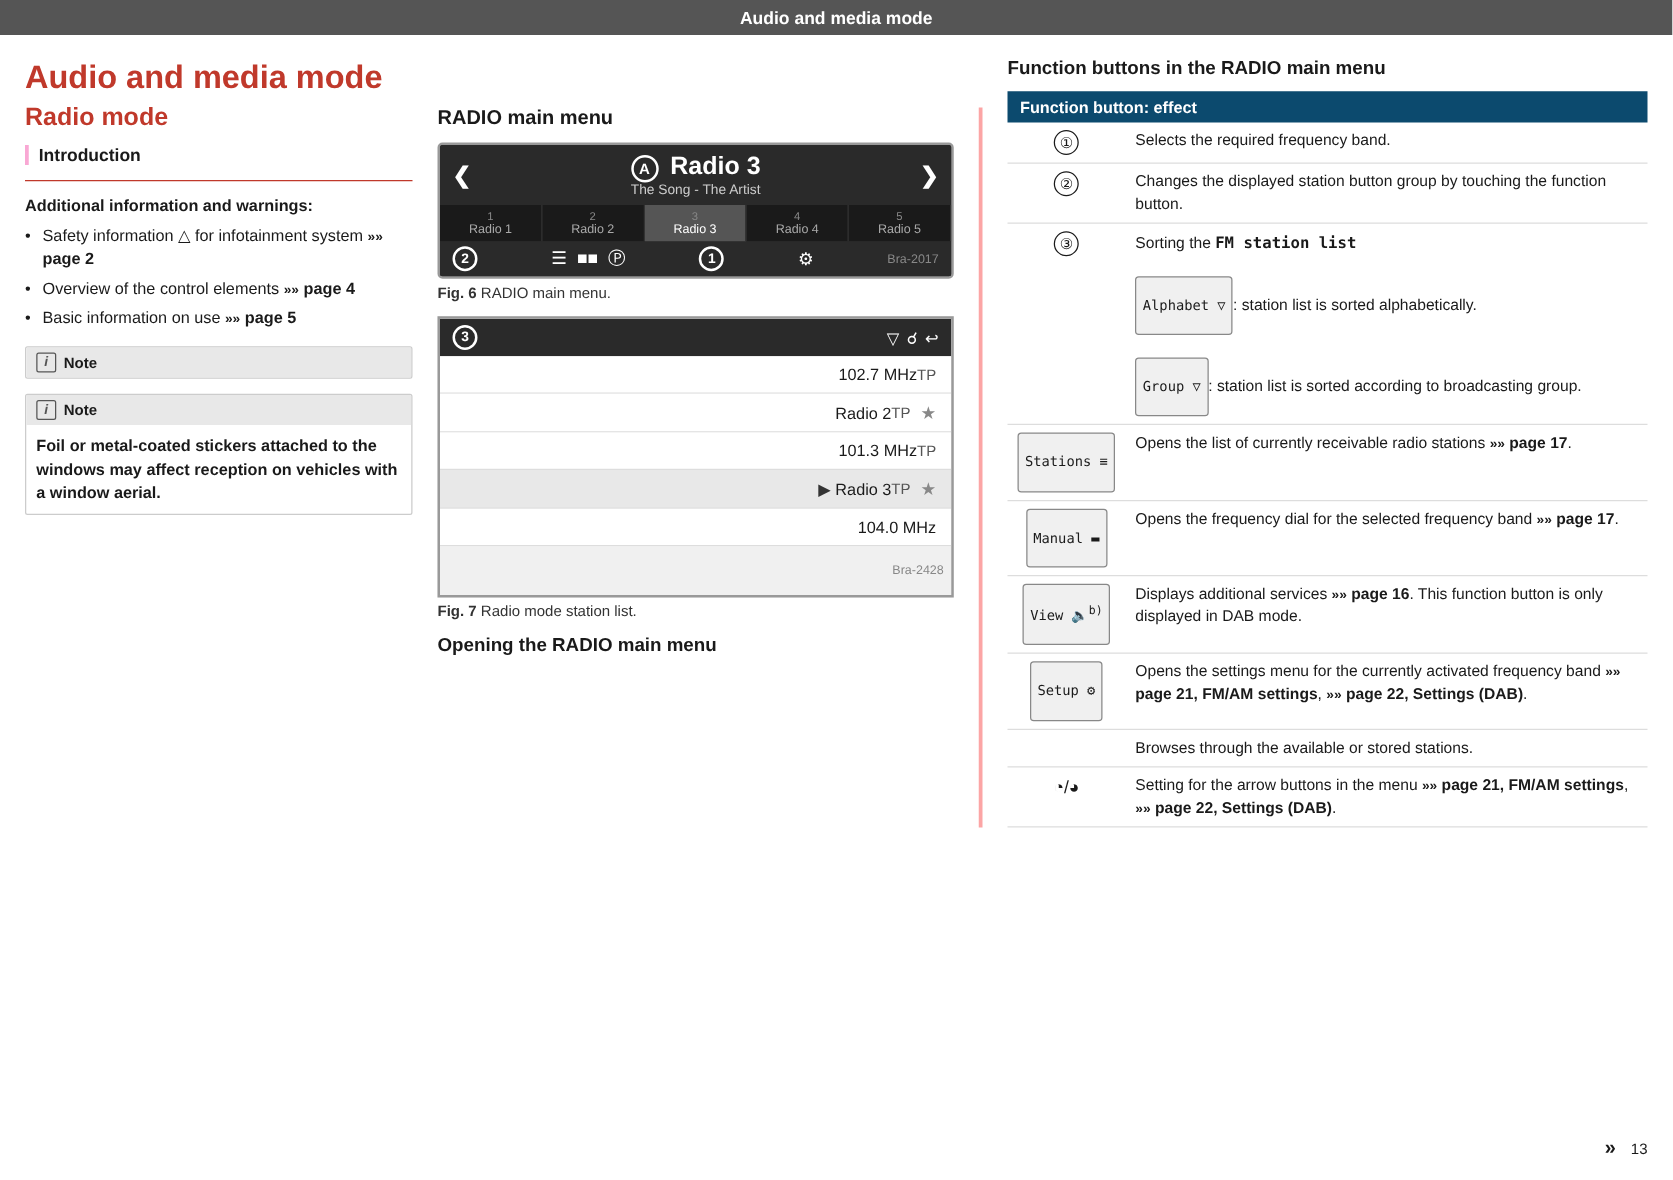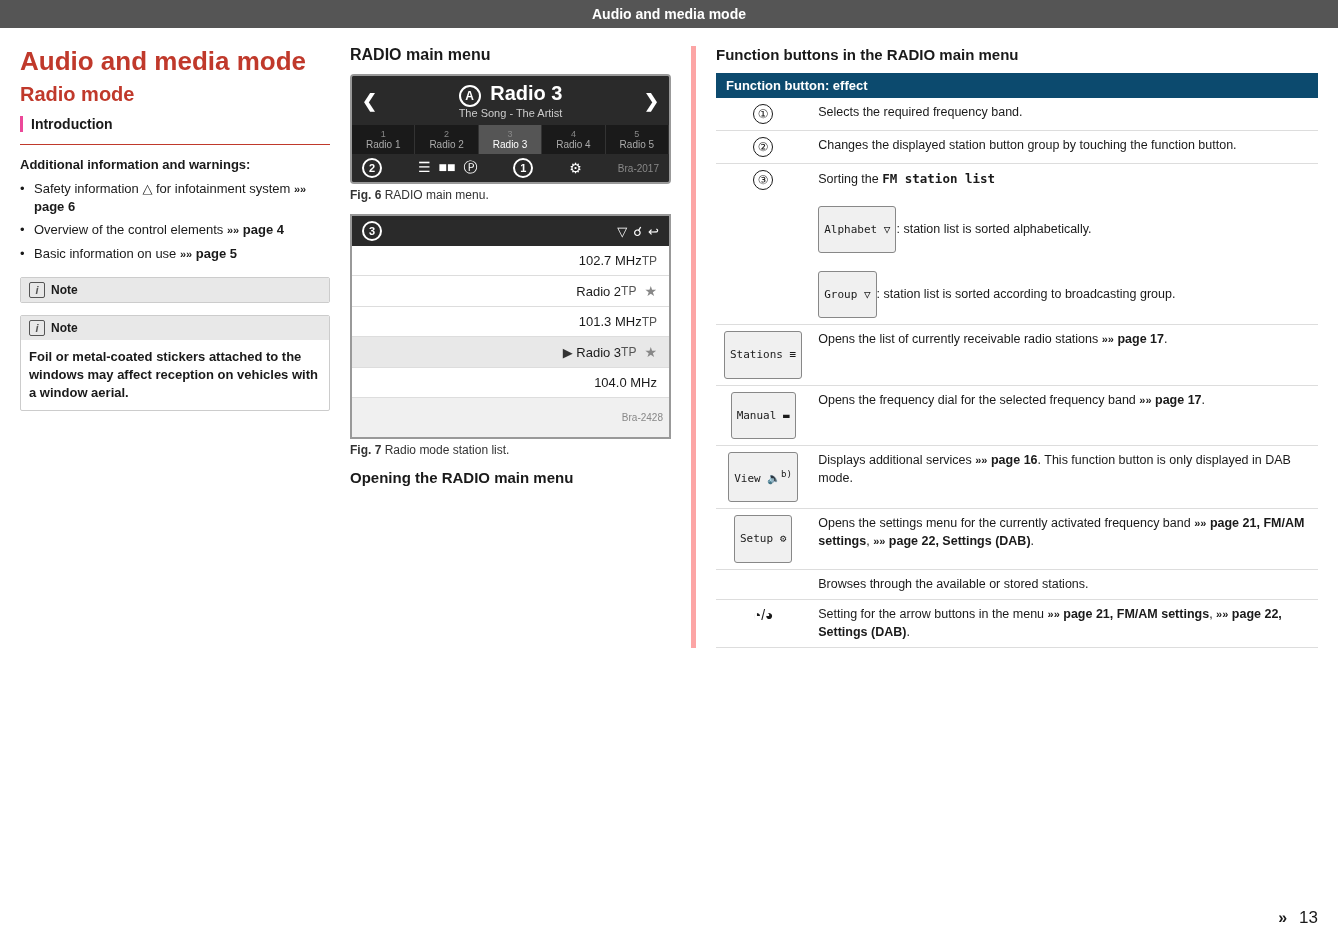--- a/index.html
+++ b/index.html
@@ -36,21 +36,21 @@
       color: #c0392b;
       margin-bottom: 6px;
     }
     .left-col h2 {
       font-size: 20px;
       font-weight: bold;
       color: #c0392b;
       margin-bottom: 10px;
     }
     .section-header {
-      border-left: 3px solid #ec4899;
+      border-left: 3px solid #f9a8d4;
       padding-left: 8px;
       font-size: 14px;
       font-weight: bold;
       margin-bottom: 12px;
       color: #1a1a1a;
     }
     .bold-label {
       font-weight: bold;
       font-size: 13px;
       margin-bottom: 8px;
@@ -105,24 +105,25 @@
       color: #555;
     }
     .note-body {
       padding: 8px;
       font-size: 13px;
       font-weight: bold;
       line-height: 1.4;
     }
     
     .mid-col {
-      width: 346px;
+      width: 436px;
       flex-shrink: 0;
       padding-right: 20px;
-      border-right: 5px solid #fca5a5;
+      border-right: 3px solid #fca5a5;
+      margin-top: 40px;
     }
     .mid-col h3 {
       font-size: 16px;
       font-weight: bold;
       margin-bottom: 10px;
     }
     
     .radio-display {
       border: 2px solid #999;
       background: #2a2a2a;
@@ -394,21 +395,21 @@
 
     <div class="left-col">
       <h1>Audio and media mode</h1>
       <h2>Radio mode</h2>
       <div class="section-header">
         <span>Introduction</span>
       </div>
       <hr class="separator-line">
       <p class="bold-label">Additional information and warnings:</p>
       <ul class="bullet-list">
-        <li>Safety information △ for infotainment system <span class="arrow">»»</span> <strong>page 6</strong></li>
+        <li>Safety information △ for infotainment system <span class="arrow">»»</span> <strong>page 2</strong></li>
         <li>Overview of the control elements <span class="arrow">»»</span> <strong>page 4</strong></li>
         <li>Basic information on use <span class="arrow">»»</span> <strong>page 5</strong></li>
       </ul>
 
       <div class="note-box">
         <div class="note-header">
           <span class="note-icon">i</span>
           <span>Note</span>
         </div>
       </div>
@@ -599,15 +600,15 @@
             </td>
             <td>Setting for the arrow buttons in the menu <span class="arrow-bold">»»</span> <strong>page 21, FM/AM settings</strong>, <span class="arrow-bold">»»</span> <strong>page 22, Settings (DAB)</strong>.</td>
           </tr>
         </tbody>
       </table>
     </div>
   </div>
 
   <div style="position:absolute; bottom:16px; right:20px; display:flex; align-items:center; gap:12px;">
     <span style="font-weight:bold; font-size:16px;">»</span>
-    <span style="font-size:17px;">13</span>
+    <span style="font-size:12px;">13</span>
   </div>
 </div>
 
 </body></html>

